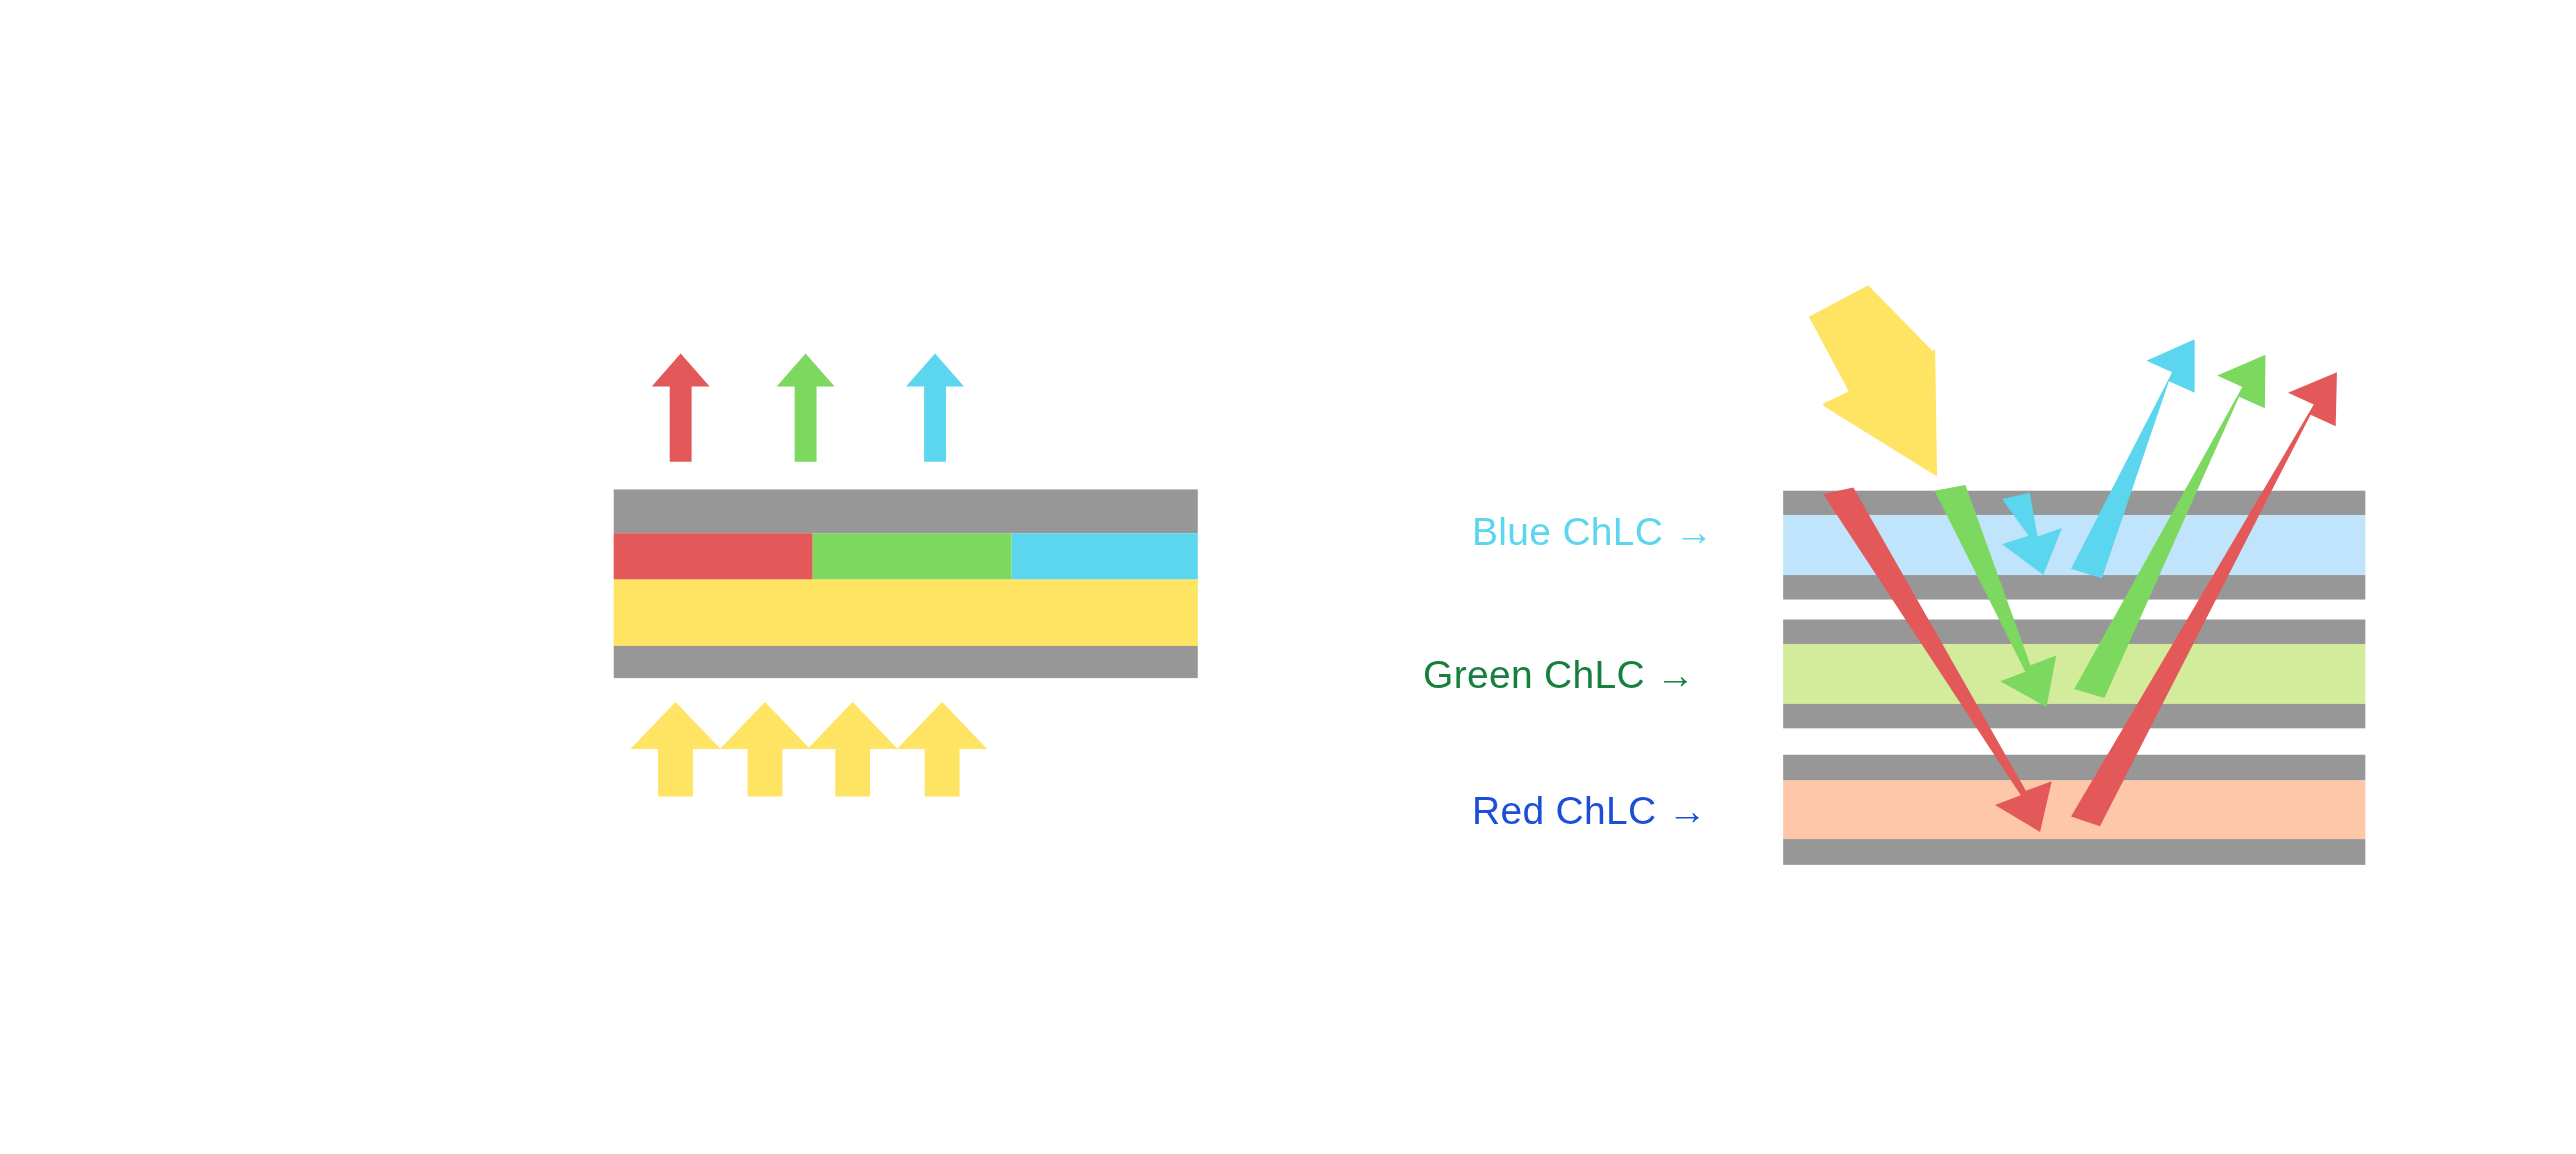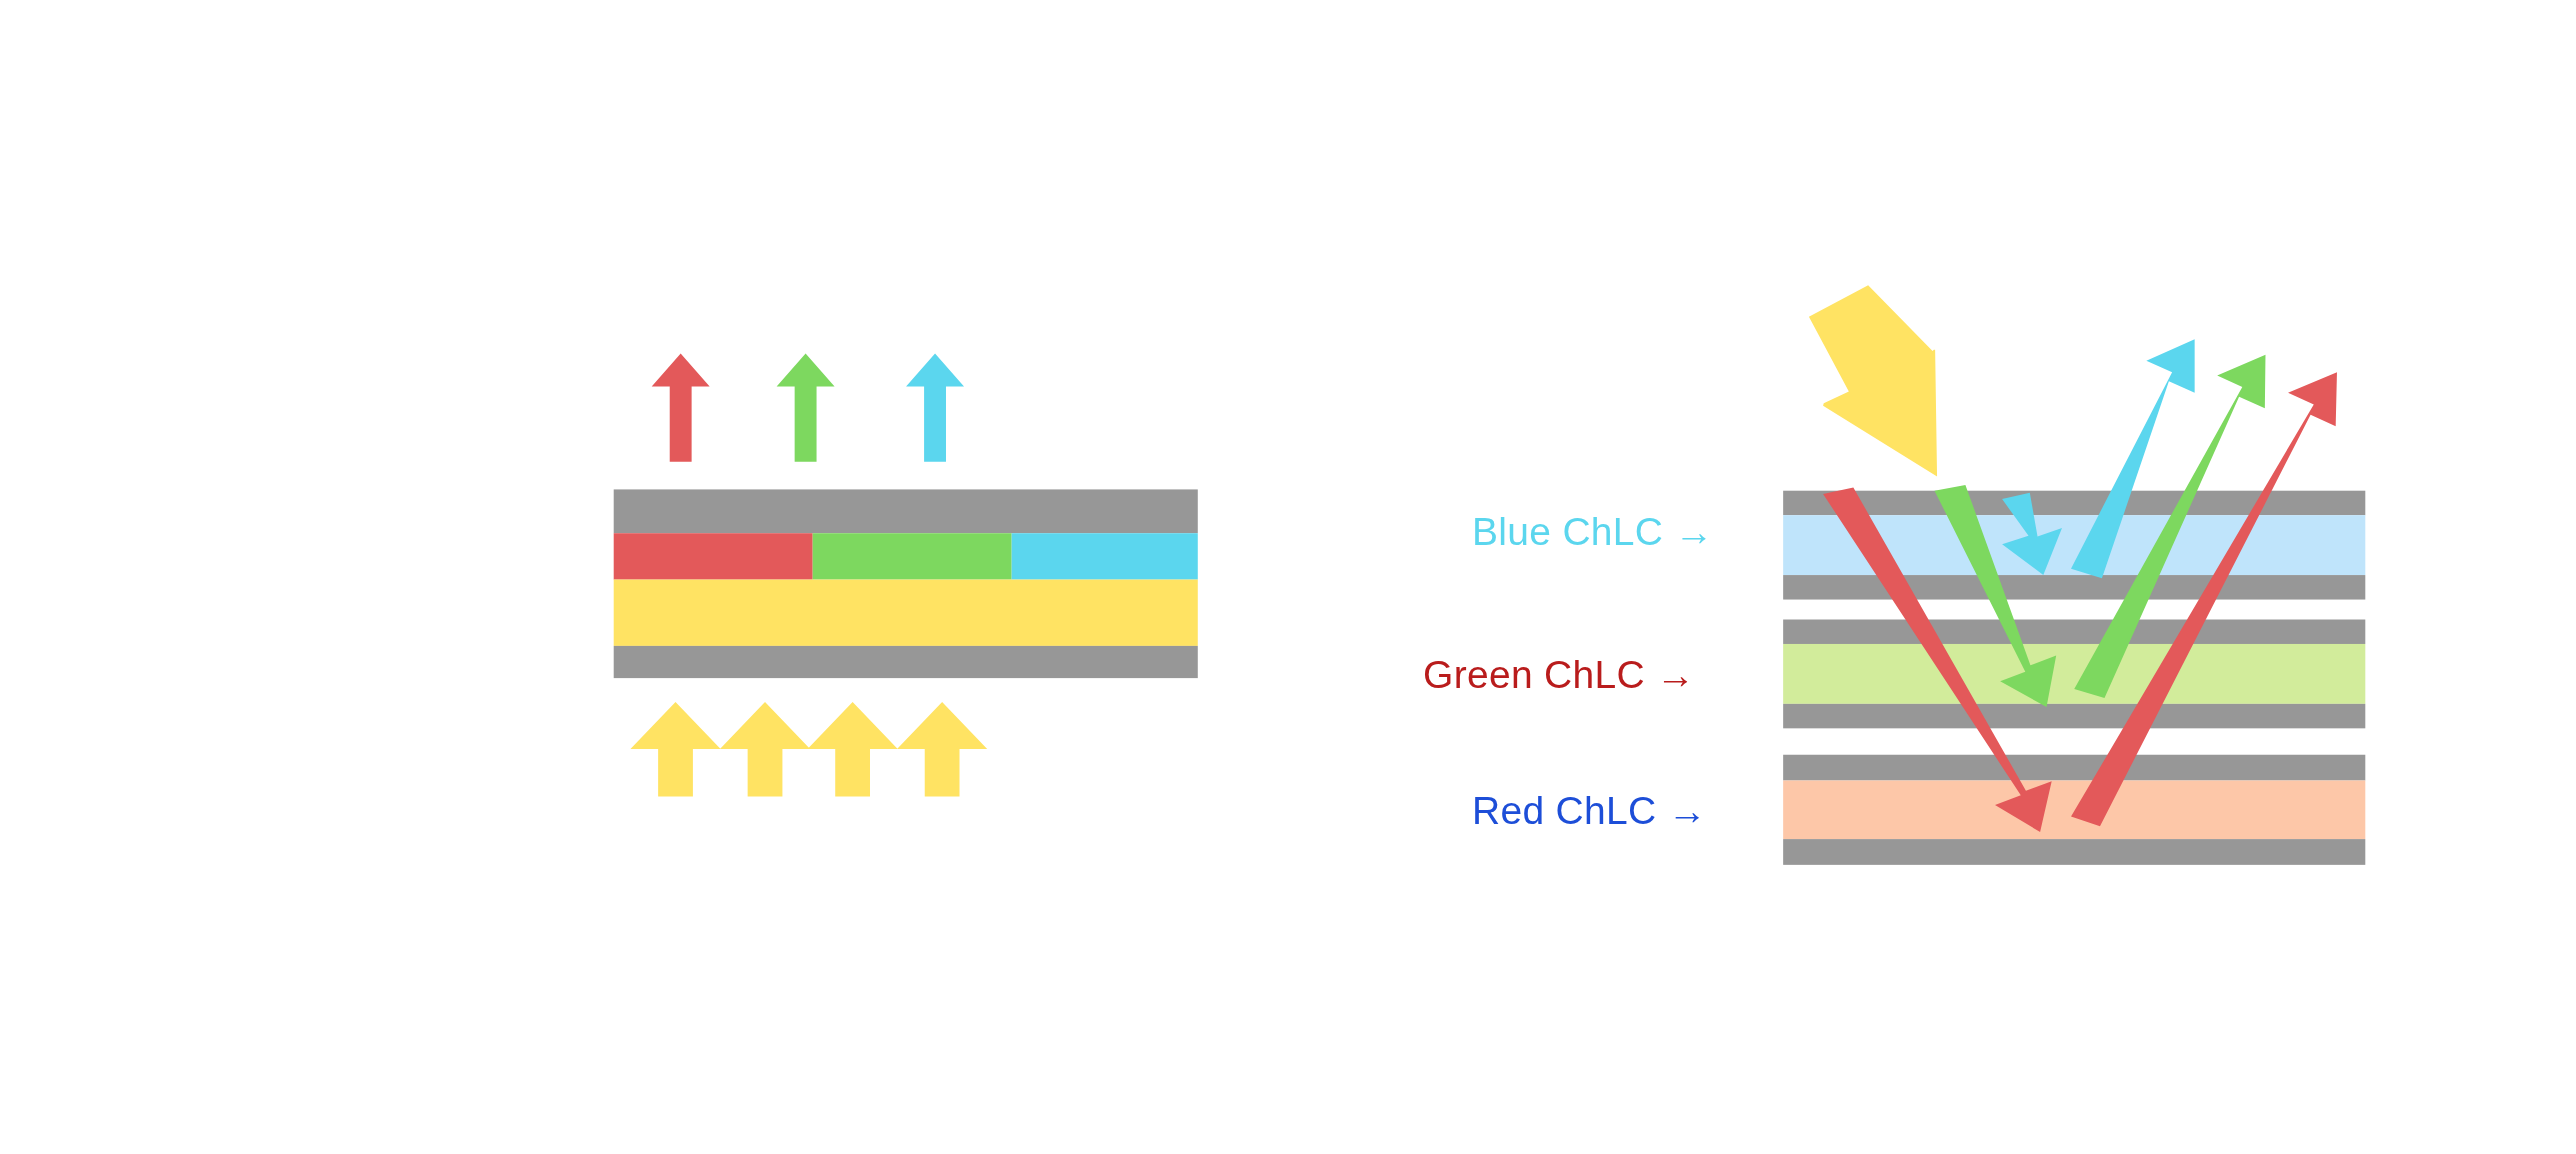--- a/index.html
+++ b/index.html
@@ -3,21 +3,21 @@
 <meta charset="utf-8">
 <style>
   html,body{margin:0;padding:0;background:#ffffff;}
   body{width:2576px;height:1154px;position:relative;overflow:hidden;
        font-family:"Liberation Sans","DejaVu Sans",sans-serif;}
   .stage{position:absolute;left:0;top:0;width:2576px;height:1154px;margin-left:36px;}
   svg.canvas{position:absolute;left:0;top:0;width:2576px;height:1154px;display:block;}
   .lbl{position:absolute;white-space:nowrap;font-size:39px;font-weight:400;
        letter-spacing:0.3px;line-height:1;}
   .lbl-blue{color:#5BD6EE;}
-  .lbl-green{color:#b91c1c;}
+  .lbl-green{color:#15803d;}
   .lbl-red{color:#1d4ed8;}
 </style>
 </head>
 <body>
 
 <div class="stage">
 
   <svg class="canvas" viewBox="0 0 4000 1792" xmlns="http://www.w3.org/2000/svg">
 
     <g>

